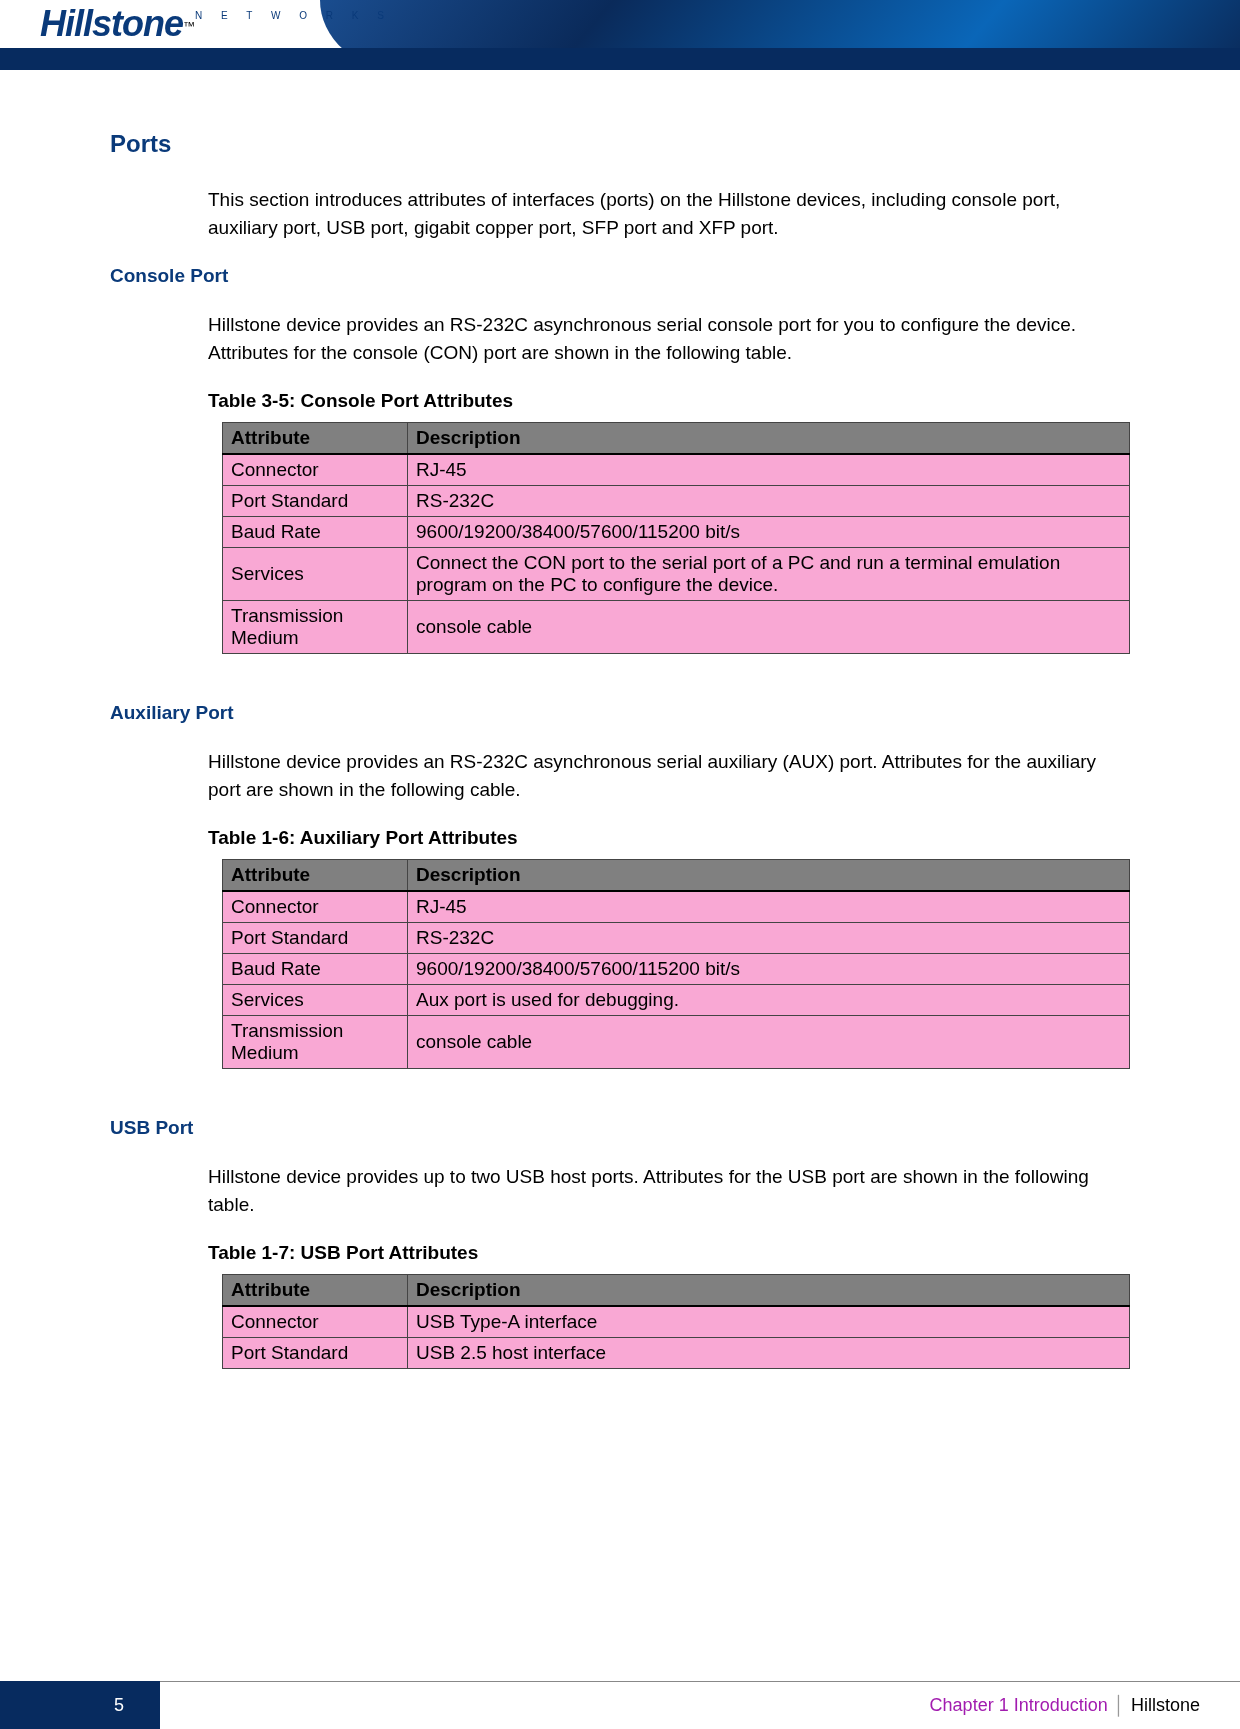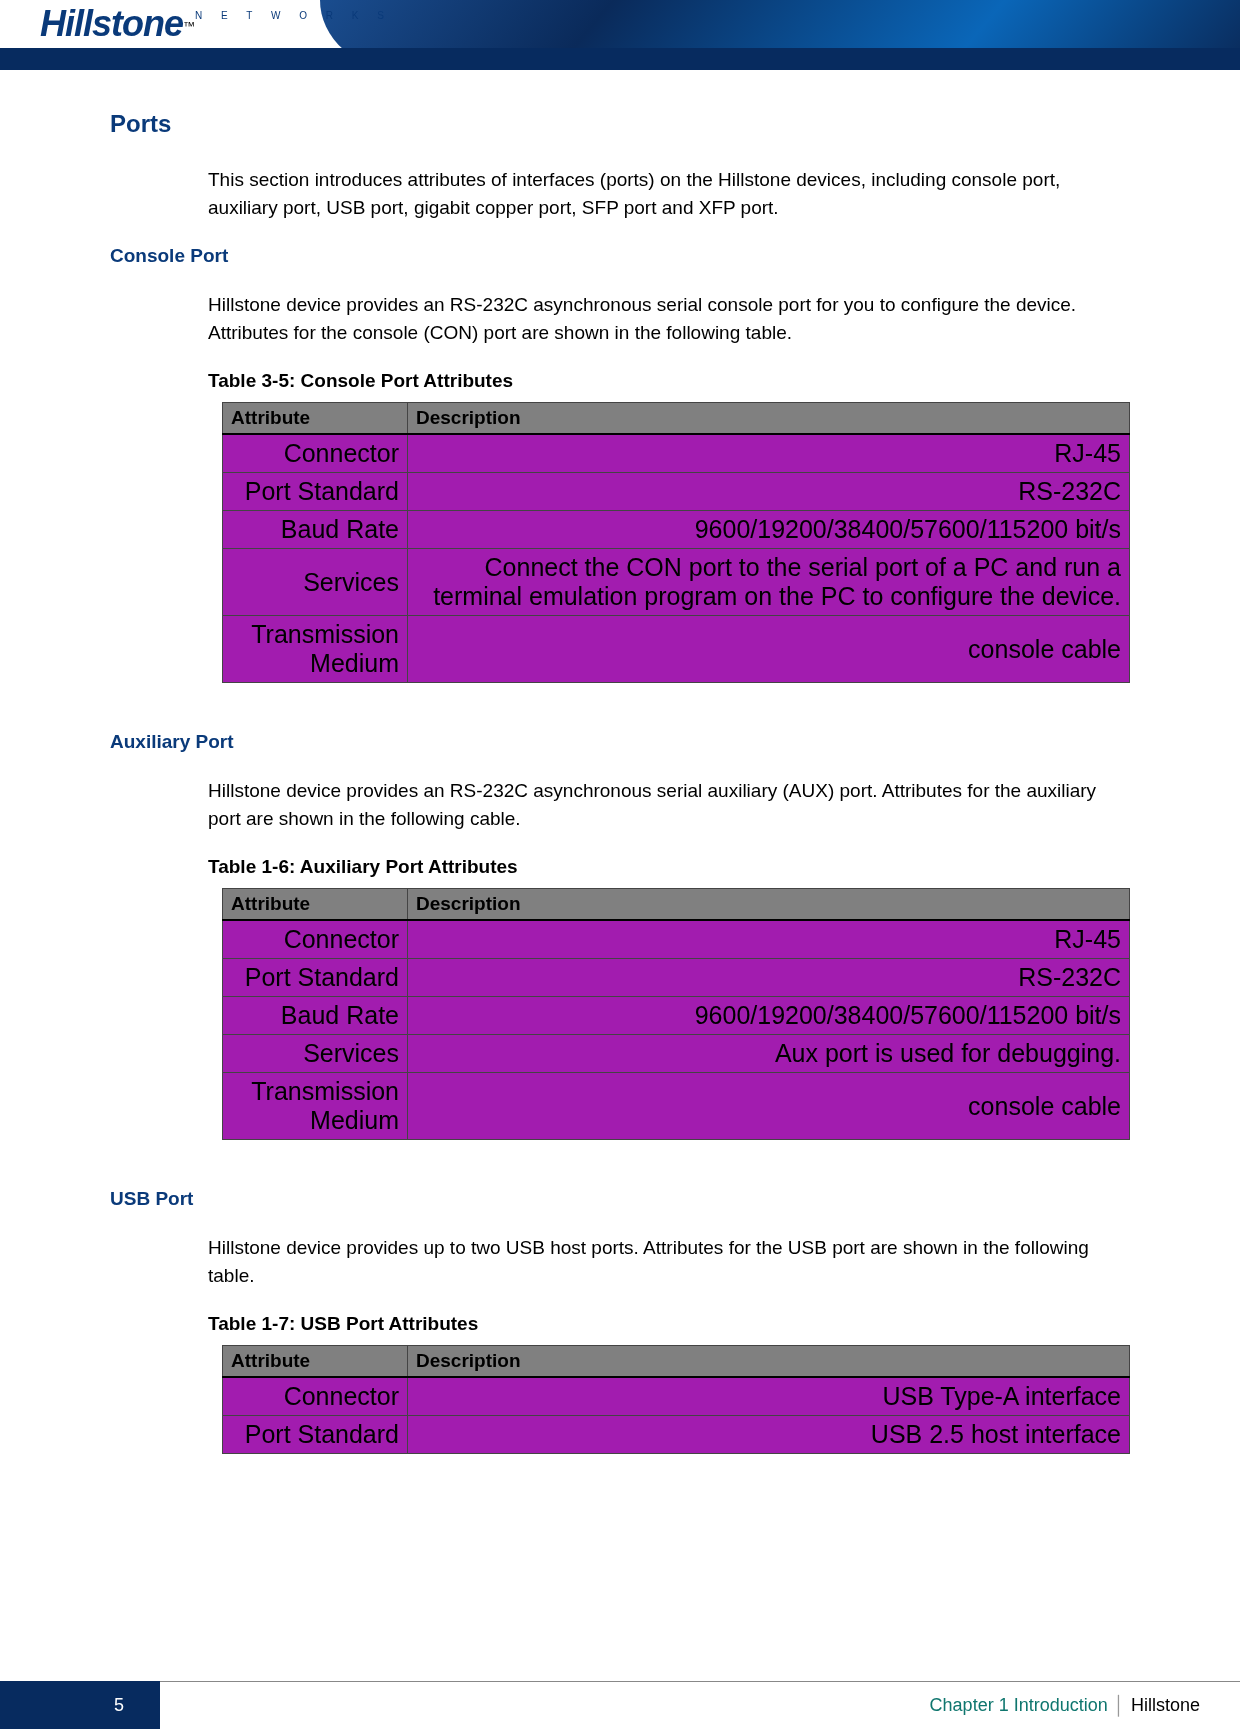--- a/index.html
+++ b/index.html
@@ -50,21 +50,21 @@
       line-height: 1;
     }
     .logo-tm { font-size: 12px; vertical-align: super; font-style: normal; }
     .logo-sub {
       font-size: 10px;
       color: #0a3a7a;
       letter-spacing: 8px;
       margin-top: 4px;
     }
     .content {
-      padding: 40px 110px 20px 110px;
+      padding: 60px 110px 20px 110px;
     }
     .h1 {
       color: #0a3a7a;
       font-size: 24px;
       font-weight: bold;
       margin-bottom: 28px;
     }
     .h2 {
       color: #0a3a7a;
       font-size: 19px;
@@ -93,26 +93,25 @@
     .attr-table th {
       background: #808080;
       color: #000000;
       font-size: 19px;
       font-weight: bold;
       text-align: left;
       padding: 4px 8px;
       border: 1px solid #444;
     }
     .attr-table td {
-      font-size: 25px;
+      font-size: 19px;
       padding: 4px 8px;
       border: 1px solid #444;
       vertical-align: middle;
-      background: #a21caf;
-      text-align: right;
+      background: #f9a8d4;
     }
     .attr-table .col-attr { width: 185px; }
     .attr-table tr.header-row td, .attr-table tr.header-row th {
       border-bottom: 2.5px solid #000;
     }
     .footer {
       position: absolute;
       bottom: 0;
       left: 0;
       width: 100%;
@@ -135,21 +134,21 @@
     .footer-right {
       flex: 1;
       border-top: 1px solid #888;
       display: flex;
       align-items: center;
       justify-content: flex-end;
       padding-right: 40px;
       font-size: 18px;
       color: #333;
     }
-    .footer-chapter { color: #0f766e; }
+    .footer-chapter { color: #a21caf; }
     .footer-sep { margin: 0 6px; color: #999; }
     .footer-brand { color: #000; }
   </style>
 </head>
 <body>
 
 <div class="header">
   <div class="header-curve"></div>
   <div class="header-bar"></div>
   <div class="logo">

